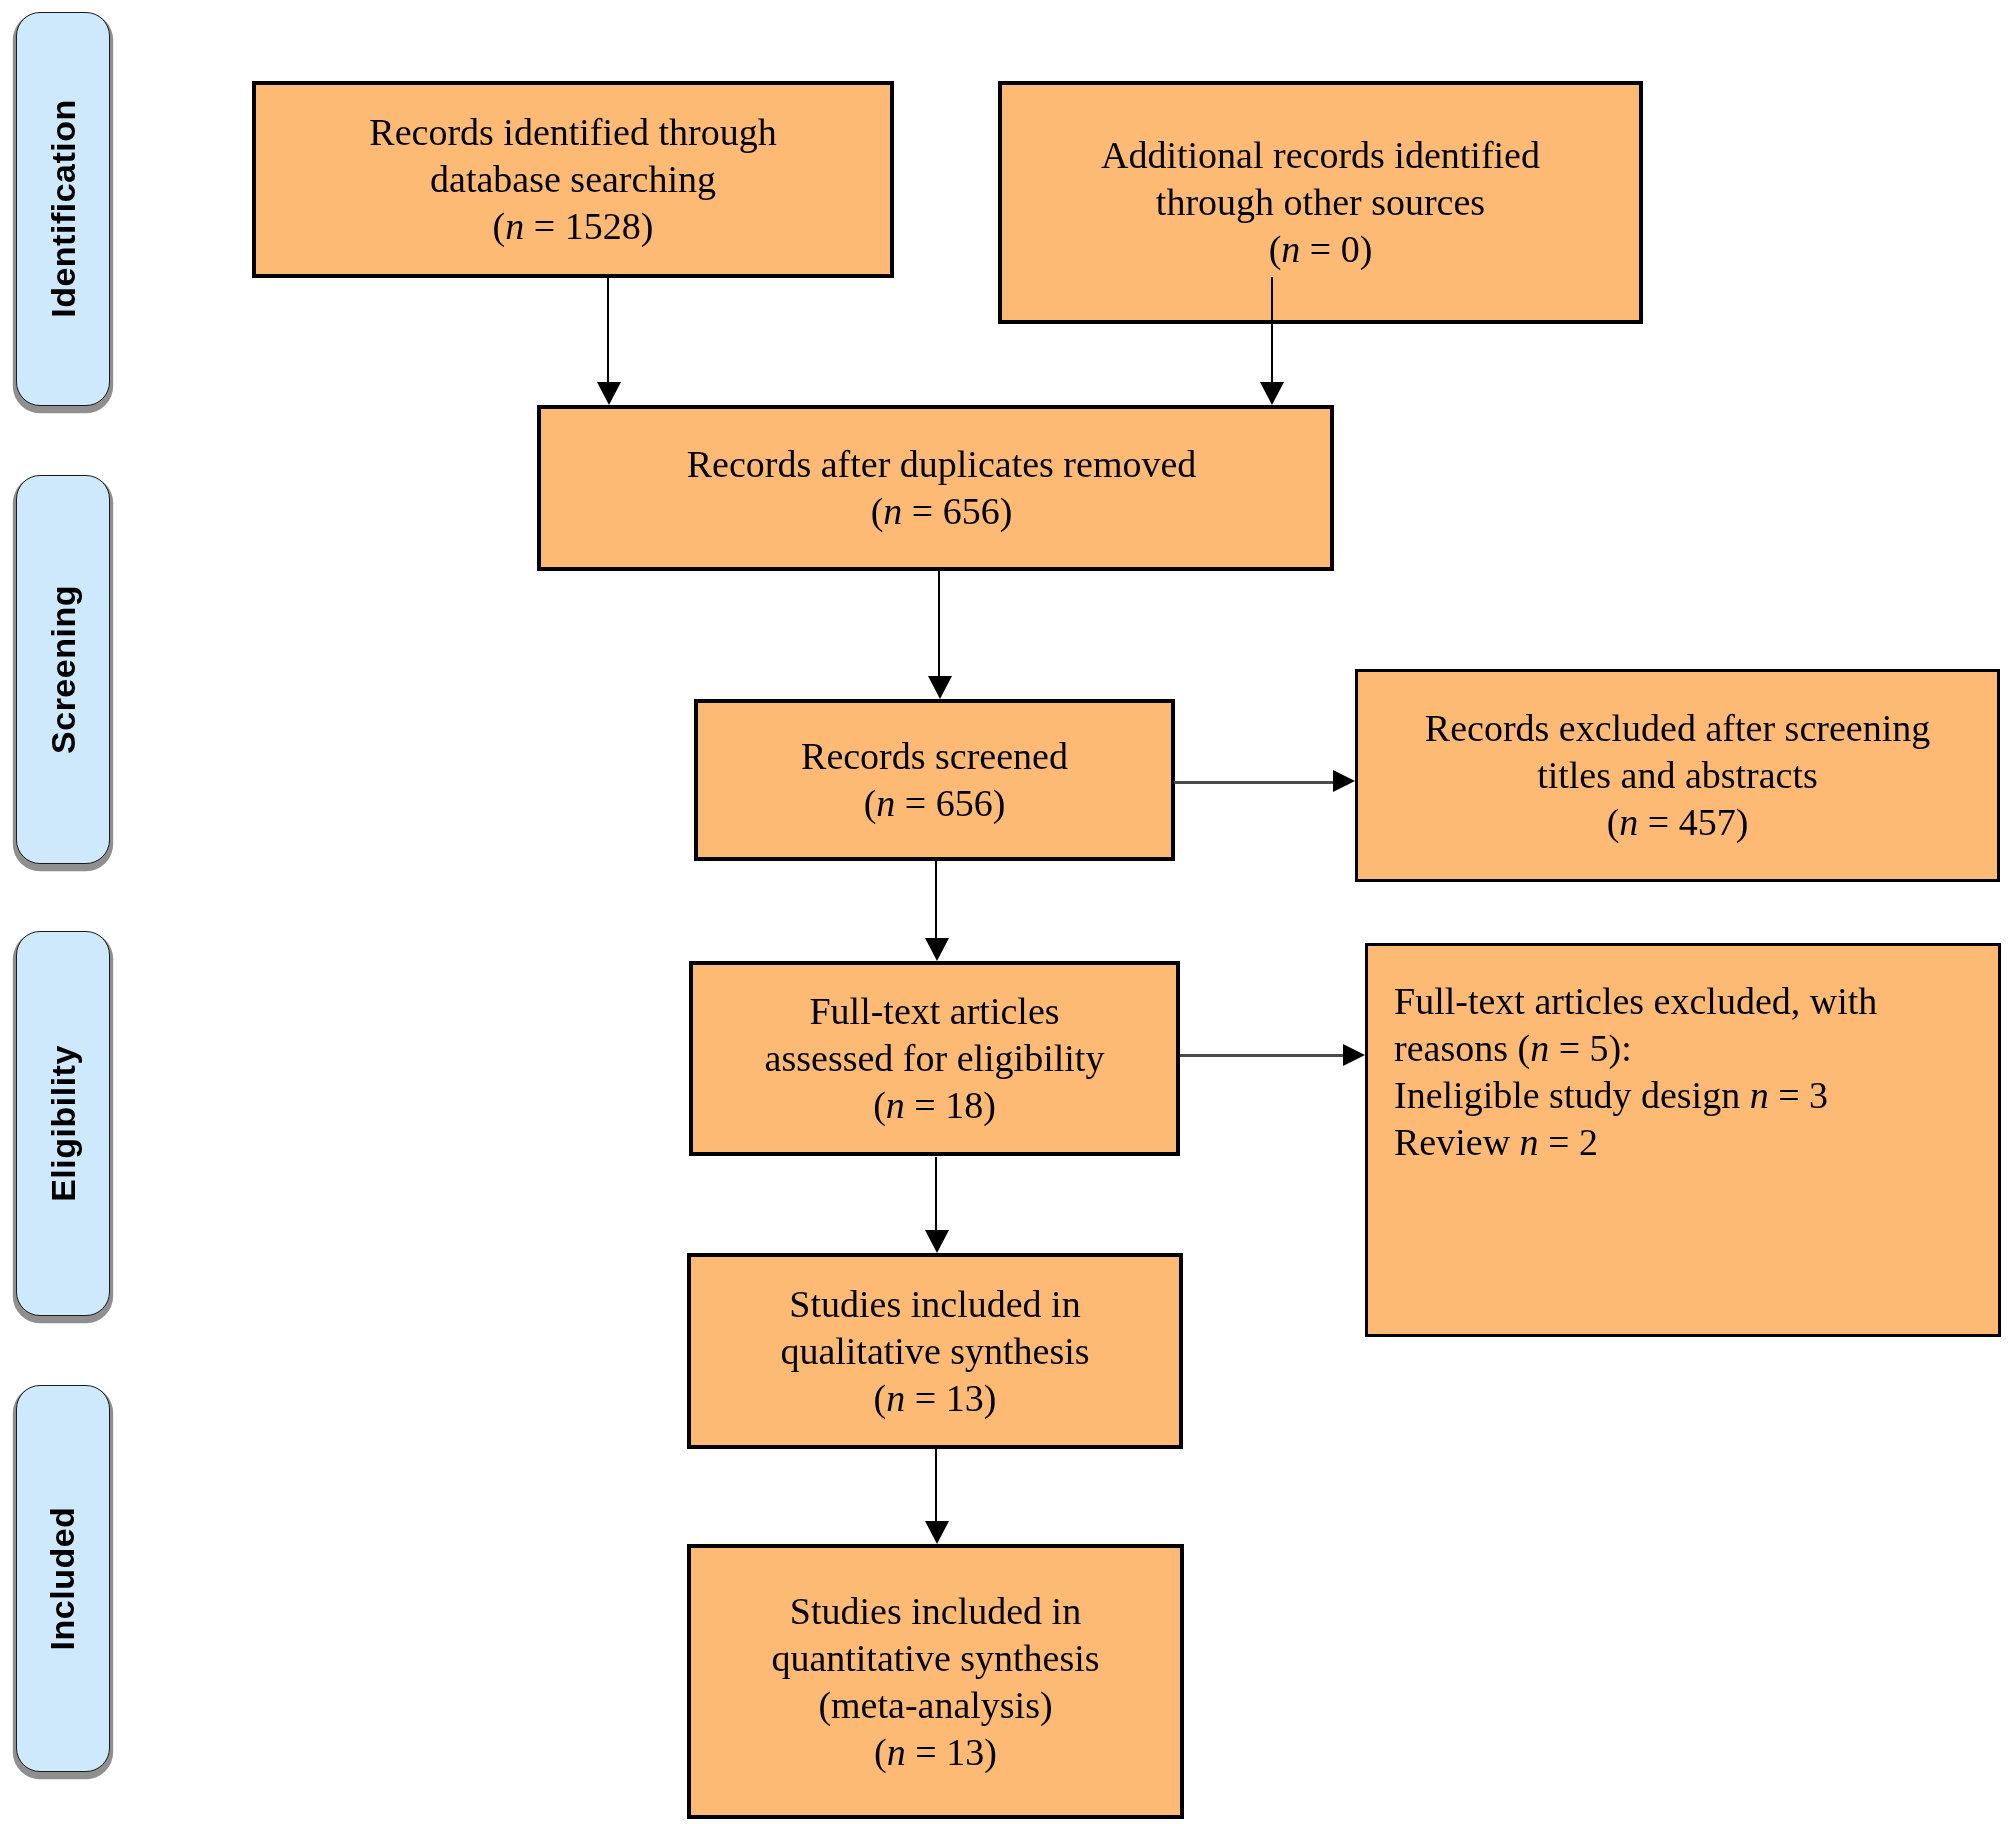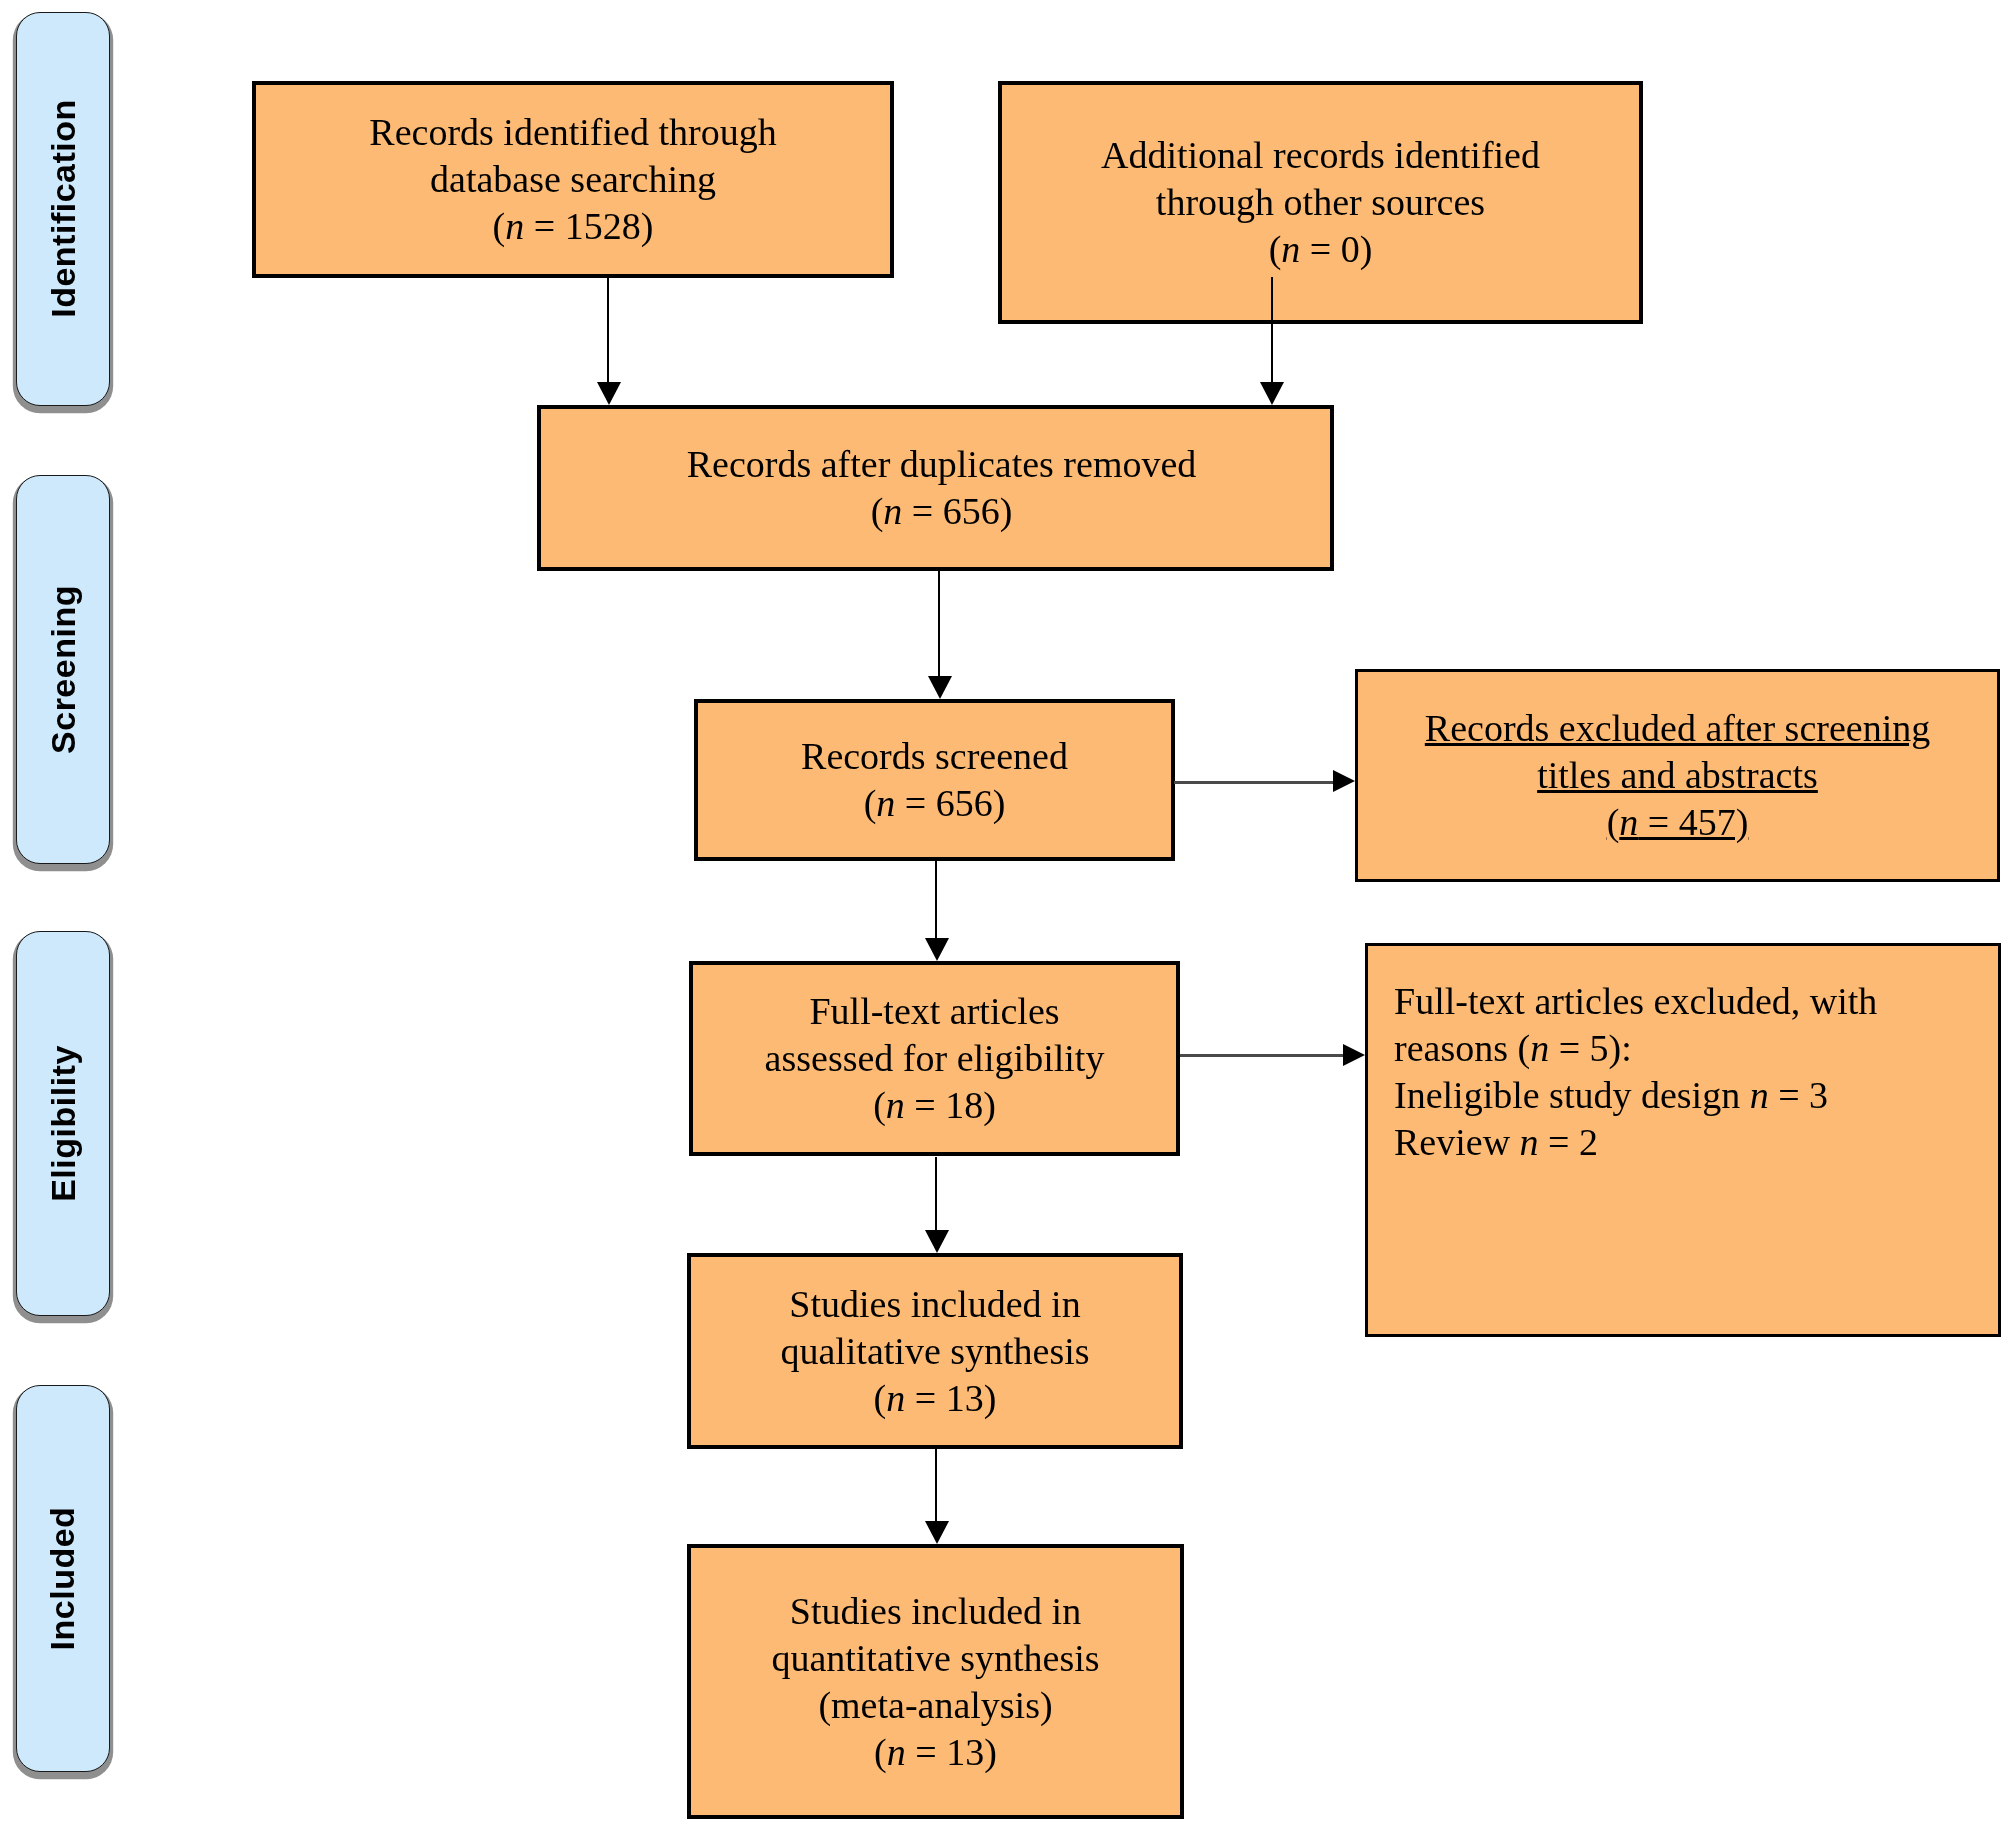--- a/index.html
+++ b/index.html
@@ -47,21 +47,21 @@
     background: #fdba74;
     border: 4.1px solid #000000;
     display: flex;
     align-items: center;
     justify-content: center;
     text-align: center;
     font-size: 38px;
     line-height: 47px;
   }
   .fbox.b10 { border-width: 4.6px; }
-  .fbox.b8  { border-width: 3.7px; text-decoration: underline; }
+  .fbox.b8  { border-width: 3.7px; }
   .fbox.b7  { border-width: 3.2px; }
   .fbox.align-left {
     align-items: flex-start;
     justify-content: flex-start;
     text-align: left;
     padding: 32px 26px;
   }
   
   .vstem { position: absolute; width: 2.3px; background: #000000; }
   .vhead {

